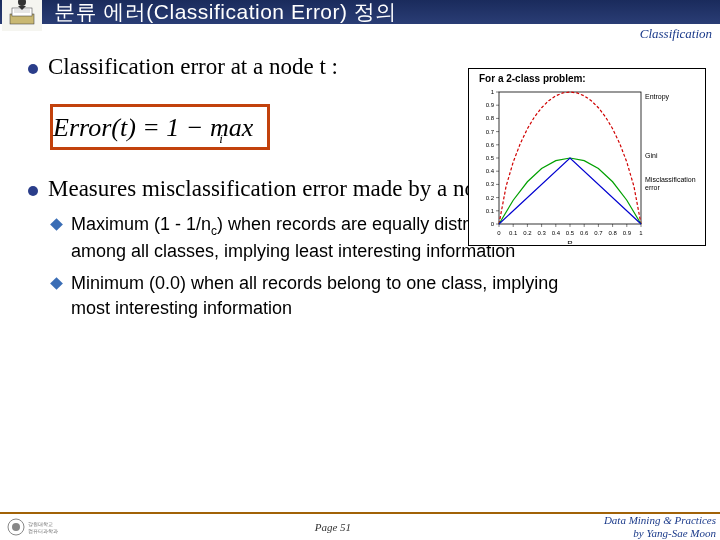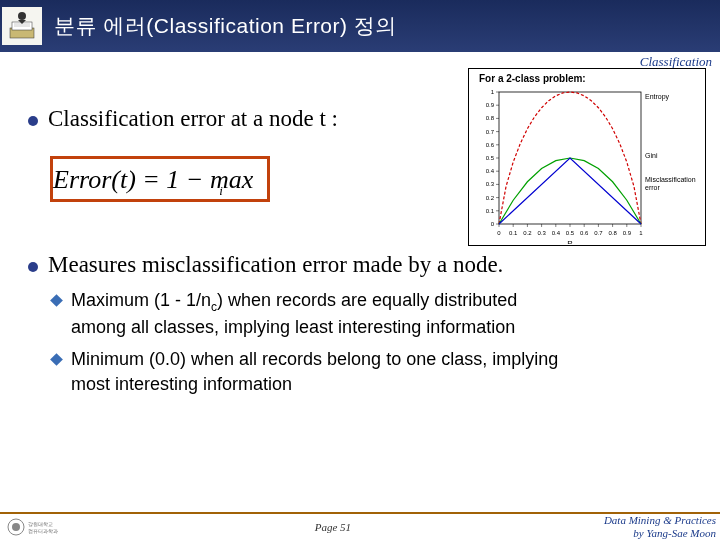--- a/index.html
+++ b/index.html
@@ -4,21 +4,21 @@
 <style>
   * { box-sizing: border-box; margin: 0; padding: 0; }
   body {
     width: 720px; height: 540px;
     font-family: "Malgun Gothic", Arial, sans-serif;
     background: #fff;
     position: relative;
     overflow: hidden;
   }
   .header {
-    width: 100%; height: 52px;
+    width: 100%; height: 24px;
     background: linear-gradient(to bottom, #1a2b5c, #2a3d75);
     display: flex; align-items: center;
     position: relative;
   }
   .header-icon {
     width: 40px; height: 38px;
     background: #f5f5f0;
     margin-left: 2px;
     display: flex; align-items: center; justify-content: center;
     position: relative;
@@ -34,21 +34,20 @@
     color: #1a3a8a; font-size: 13px; font-style: italic;
     font-family: Georgia, serif;
   }
   .content {
     padding: 30px 28px 0 28px;
     position: relative;
   }
   .bullet-row {
     display: flex; align-items: flex-start;
     margin-bottom: 10px;
-    margin-top: 24px;
   }
   .bullet-dot {
     width: 10px; height: 10px; border-radius: 50%;
     background: #2a3d8a; flex-shrink: 0;
     margin-top: 10px; margin-right: 10px;
   }
   .bullet-text {
     font-size: 23px; color: #000;
     font-family: "Times New Roman", serif;
   }

